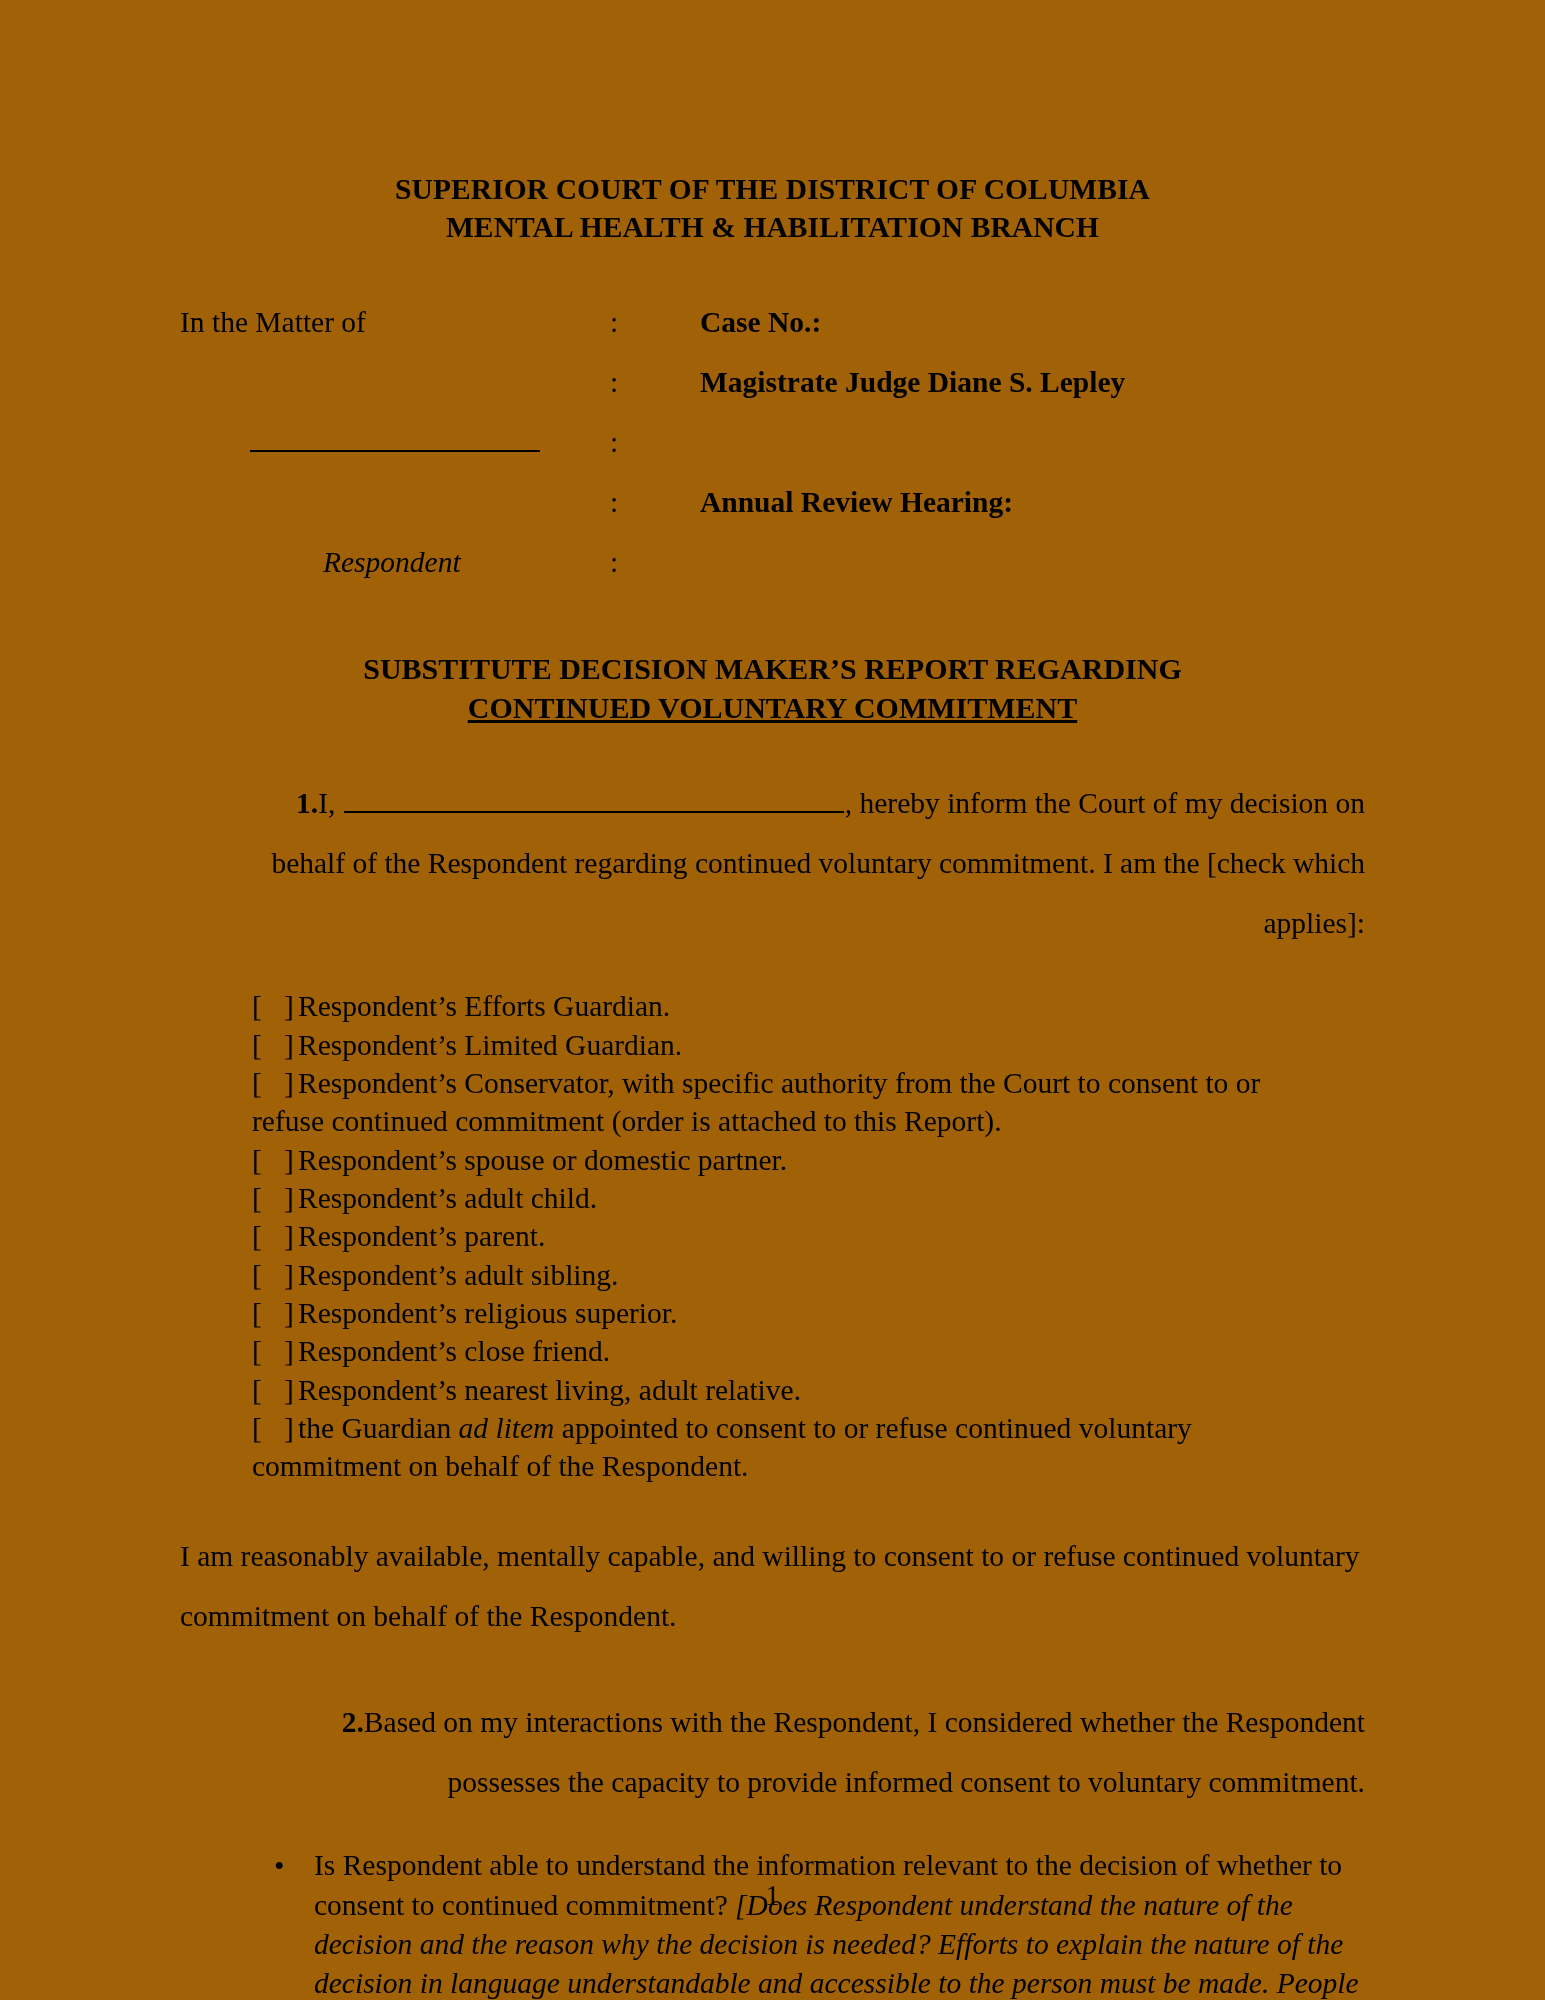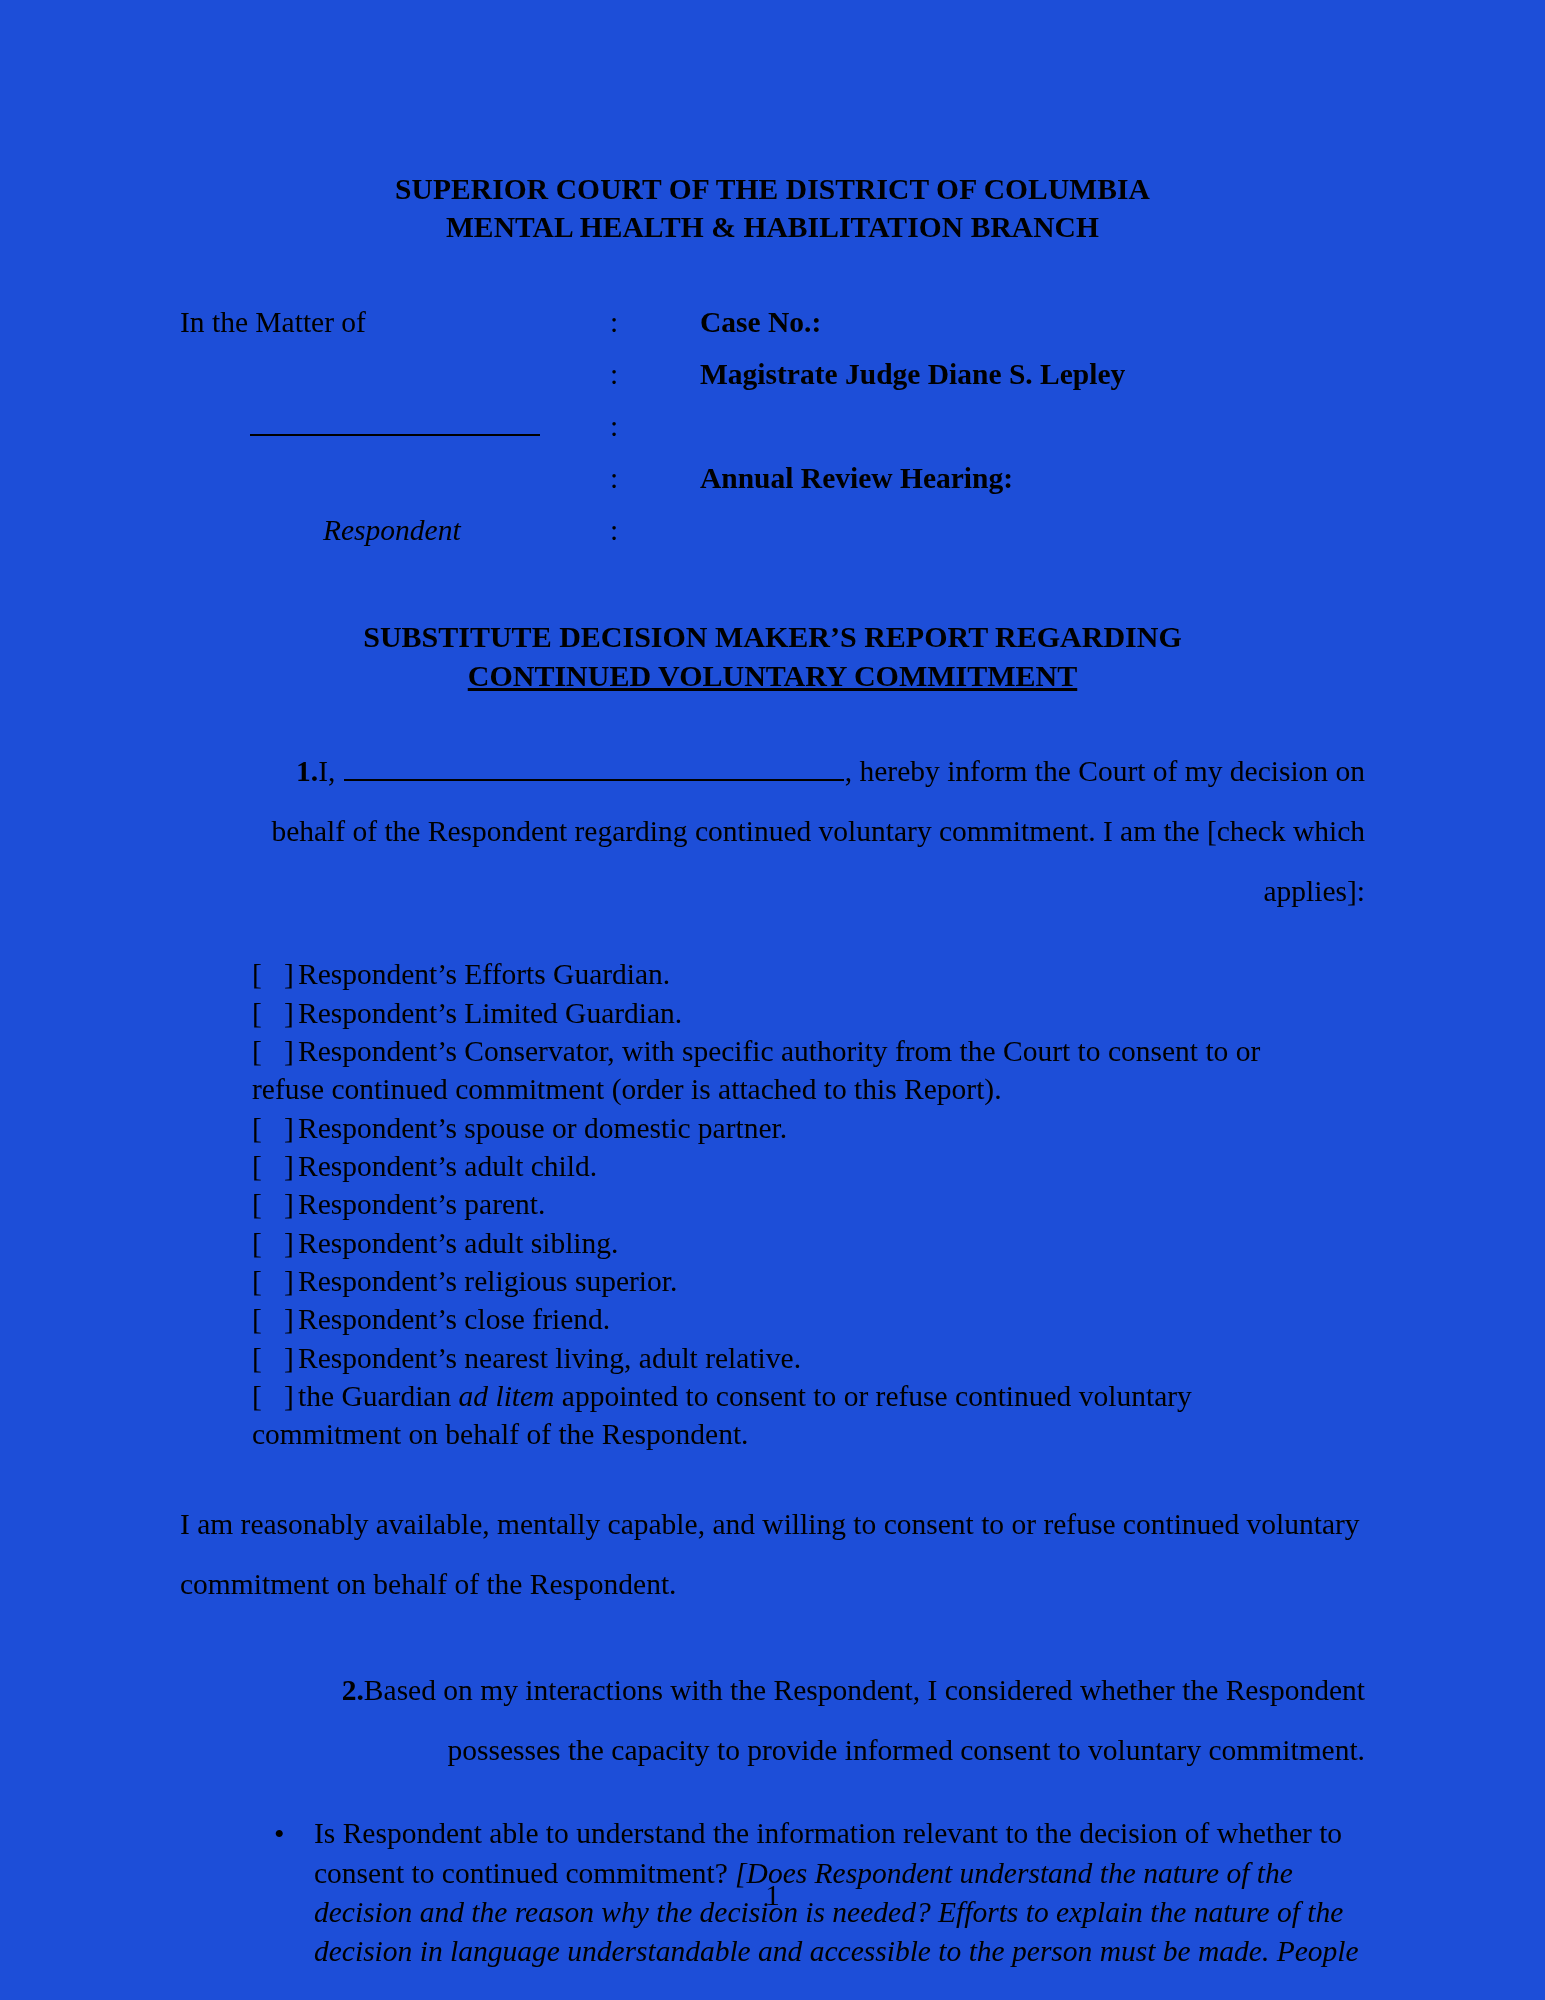--- a/index.html
+++ b/index.html
@@ -9,21 +9,21 @@
   }
   body {
     font-family: "Liberation Serif", "DejaVu Serif", serif;
     color: #000000;
   }
   .page {
     position: relative;
     width: 1545px;
     height: 2000px;
     margin: 0 auto;
-    background: #1d4ed8;
+    background: #a16207;
     box-sizing: border-box;
     padding: 170px 180px 0 180px;
   }
   .content {
     width: 1185px;
     font-size: 29.5px;
     line-height: 1.18;
   }
 
   
@@ -34,21 +34,21 @@
     line-height: 1.30;
     letter-spacing: 0.1px;
   }
   .court-heading div { white-space: nowrap; }
 
   
   .caption {
     margin-top: 52px;
     display: grid;
     grid-template-columns: 430px 90px 1fr;
-    row-gap: 4px;
+    row-gap: 12px;
     font-size: 29.5px;
     line-height: 1.62;
   }
   .caption .cell { min-height: 48px; }
   .cap-left { }
   .cap-colon { }
   .cap-right { font-weight: bold; }
   .blank-rule {
     display: inline-block;
     width: 290px;

